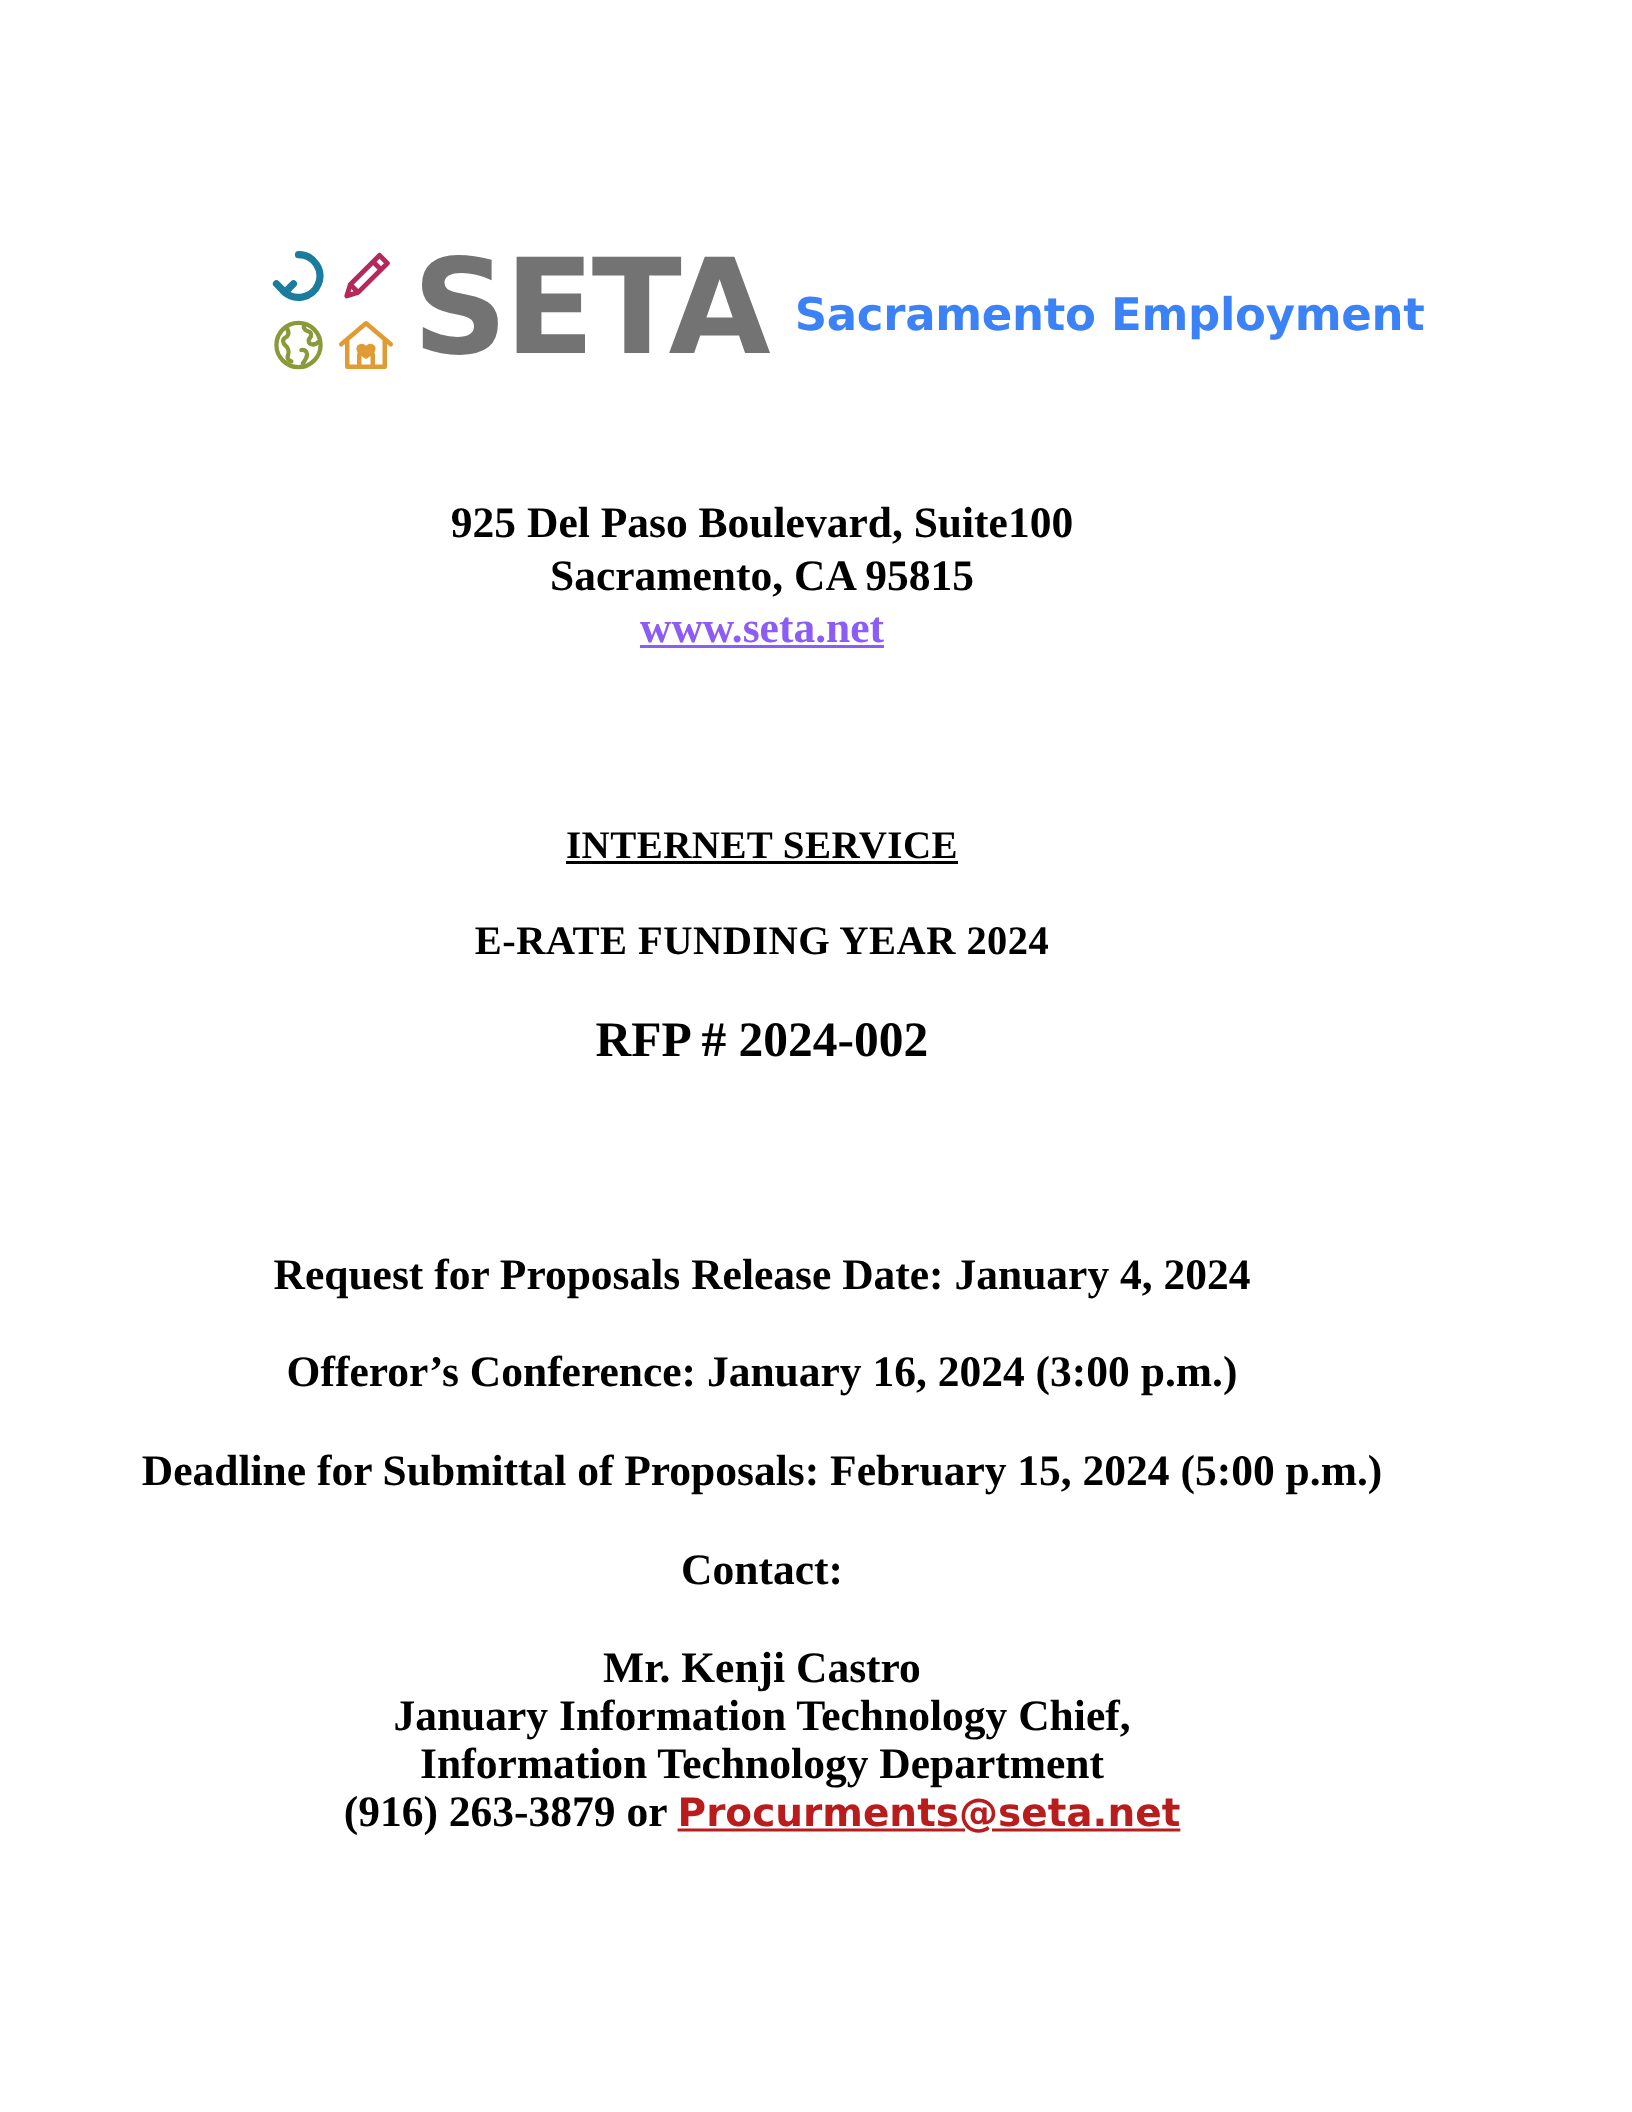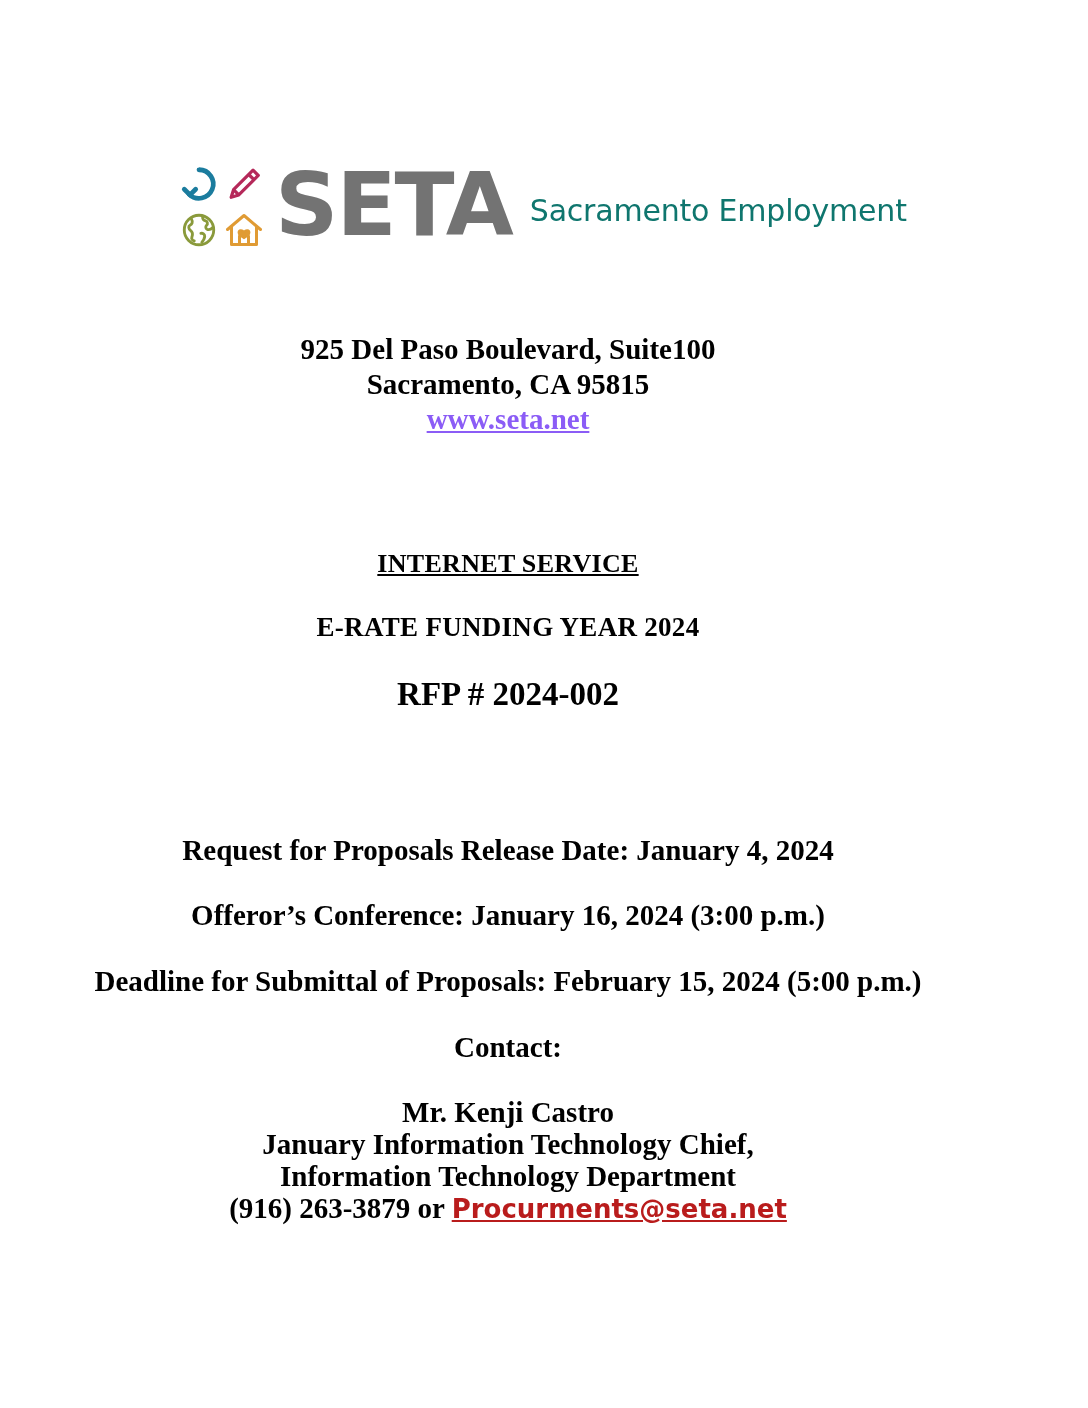--- a/index.html
+++ b/index.html
@@ -48,23 +48,23 @@
     font-weight: 700;
     font-size: 88px;
     letter-spacing: -2px;
     color: #737373;
     line-height: 0.84;
     margin-left: 2px;
     margin-top: -2px;
   }
   .logo-tagline {
     font-family: "DejaVu Sans", "Liberation Sans", sans-serif;
-    font-weight: 400;
+    font-weight: 700;
     font-size: 30px;
-    color: #0f766e;
+    color: #3b82f6;
     line-height: 1.22;
     margin-left: 18px;
     margin-top: 10px;
     letter-spacing: -0.2px;
     text-align: center;
   }
   .logo-tagline span { display: block; }
 
   
   .center-col {

